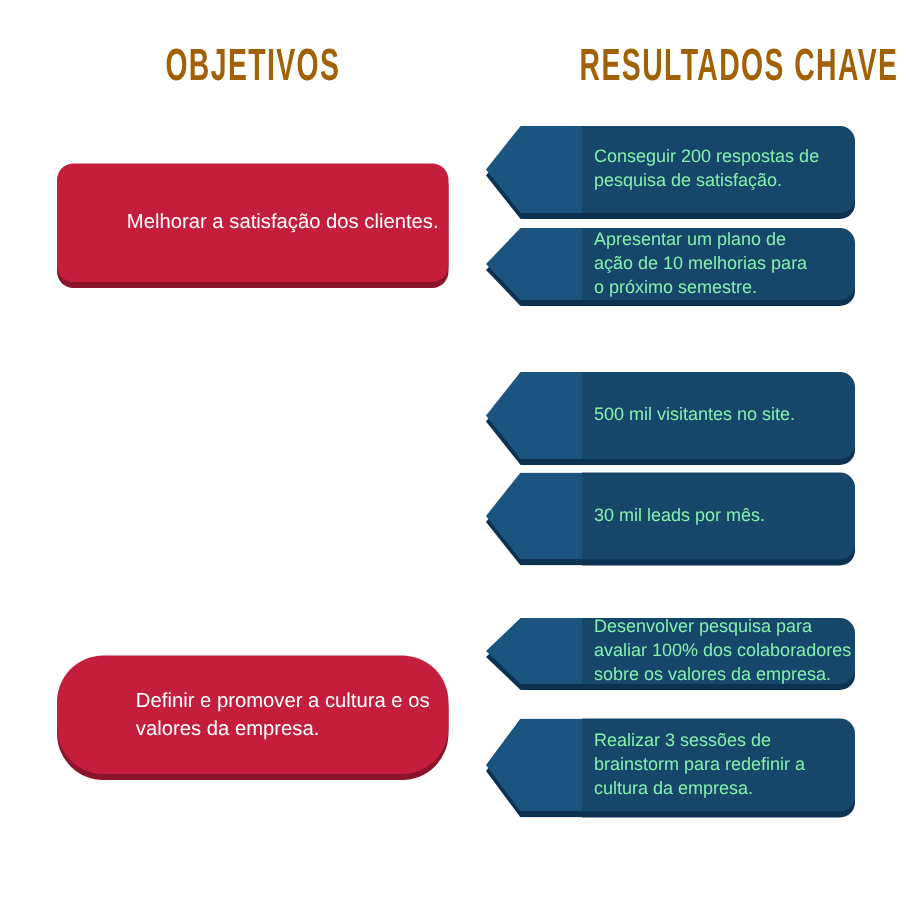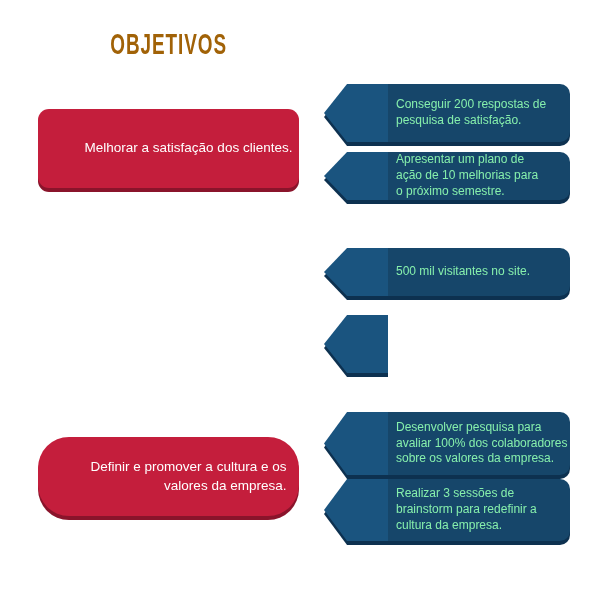--- a/index.html
+++ b/index.html
@@ -31,21 +31,21 @@
   
   .obj{
     position:absolute;left:38px;width:261px;
     background:#c41e3c;
     border-radius:11px;
     box-shadow:0 4px 0 #8a142b;
     display:flex;align-items:center;justify-content:center;
   }
   .obj .txt{
     color:#ffffff;font-size:13.5px;line-height:1.4;
-    text-align:right;white-space:pre-line;
+    text-align:left;white-space:pre-line;
     max-width:225px;
     margin-left:40px;
   }
   .obj1{top:109px;height:79px;}
   .obj2{top:271px;height:80px;}
   .obj3{top:437px;height:79px;border-radius:31px;}
 
   
   .kr{
     position:absolute;left:324px;width:246px;
@@ -62,32 +62,35 @@
     border-radius:0 10px 10px 0;
     display:flex;align-items:center;
     padding-left:8px;box-sizing:border-box;
   }
   .kr .txt{
     color:#86efac;font-size:12px;line-height:1.32;
     text-align:left;white-space:pre-line;
   }
   .kr1{top:84px;height:58px;}
   .kr2{top:152px;height:48px;}
-  .kr3{top:248px;height:48px;}
+  .kr3{top:248px;height:58px;}
   .kr4{top:315px;height:58px;}
-  .kr5{top:412px;height:63px;}
+  .kr5{top:412px;height:44px;}
   .kr6{top:479px;height:62px;}
 </style>
 </head>
 <body>
 
 <div class="canvas">
 
   <div class="col-header left">
     <span class="squeeze">OBJETIVOS</span>
+  </div>
+  <div class="col-header right">
+    <span class="squeeze">RESULTADOS CHAVE</span>
   </div>
 
   <div class="obj obj1">
     <div class="txt">Melhorar a satisfação dos clientes.</div>
   </div>
   <div class="obj obj3">
     <div class="txt">Definir e promover a cultura e os
 valores da empresa.</div>
   </div>
 
@@ -107,20 +110,23 @@
     </div>
   </div>
   <div class="kr kr3">
     <div class="tip"></div>
     <div class="body">
       <div class="txt">500 mil visitantes no site.</div>
     </div>
   </div>
   <div class="kr kr4">
     <div class="tip"></div>
+    <div class="body">
+      <div class="txt">30 mil leads por mês.</div>
+    </div>
   </div>
   <div class="kr kr5">
     <div class="tip"></div>
     <div class="body">
       <div class="txt">Desenvolver pesquisa para
 avaliar 100% dos colaboradores
 sobre os valores da empresa.</div>
     </div>
   </div>
   <div class="kr kr6">

